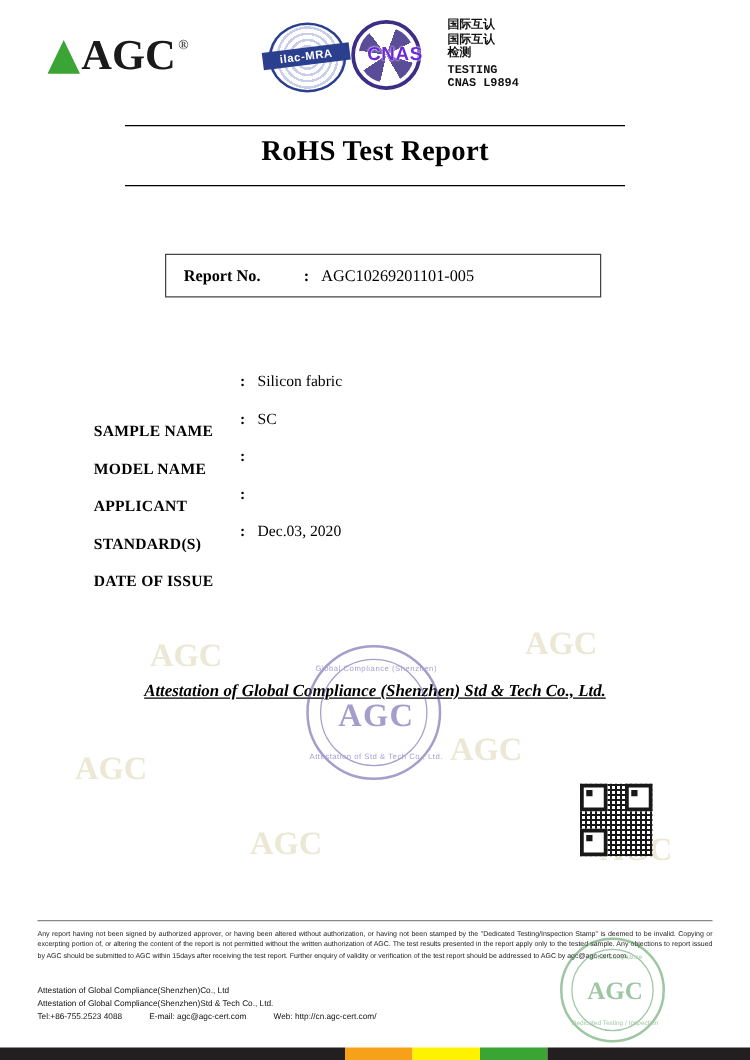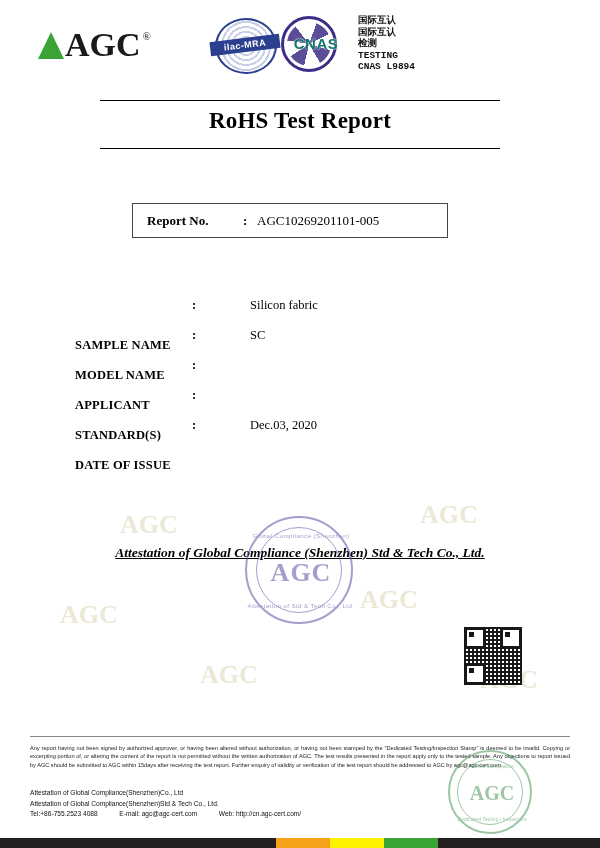--- a/index.html
+++ b/index.html
@@ -119,21 +119,21 @@
   }
   .cnas-word {
     position: absolute;
     left: 4px;
     top: 19px;
     width: 62px;
     text-align: center;
     font-family: "Liberation Sans", sans-serif;
     font-size: 15px;
     font-weight: bold;
-    color: #0f766e;
+    color: #6d28d9;
     letter-spacing: 0.5px;
     text-shadow: 0 0 1px #fff, 0 0 2px #fff;
   }
   .cnas-cn {
     position: absolute;
     left: 358px;
     top: 14px;
     font-family: "DejaVu Sans", sans-serif;
     font-size: 9.5px;
     line-height: 11.5px;
@@ -174,21 +174,21 @@
     font-weight: bold;
     font-family: "Liberation Serif", serif;
     letter-spacing: 0.2px;
   }
 
   
   .report-box {
     position: absolute;
     left: 132px;
     top: 203px;
-    width: 316px;
+    width: 349px;
     height: 35px;
     border: 1px solid #444;
     box-sizing: border-box;
   }
   .report-label {
     position: absolute;
     left: 14px;
     top: 9px;
     font-size: 13px;
     font-weight: bold;
@@ -232,21 +232,20 @@
     left: 117px;
     top: 0;
     font-size: 12.5px;
     font-weight: bold;
   }
   .field-value {
     position: absolute;
     left: 131px;
     top: 0;
     font-size: 12.5px;
-    margin-left: 44px;
   }
 
   
   .attestation {
     position: absolute;
     left: 80px;
     top: 545px;
     width: 440px;
     text-align: center;
     font-size: 13.5px;

